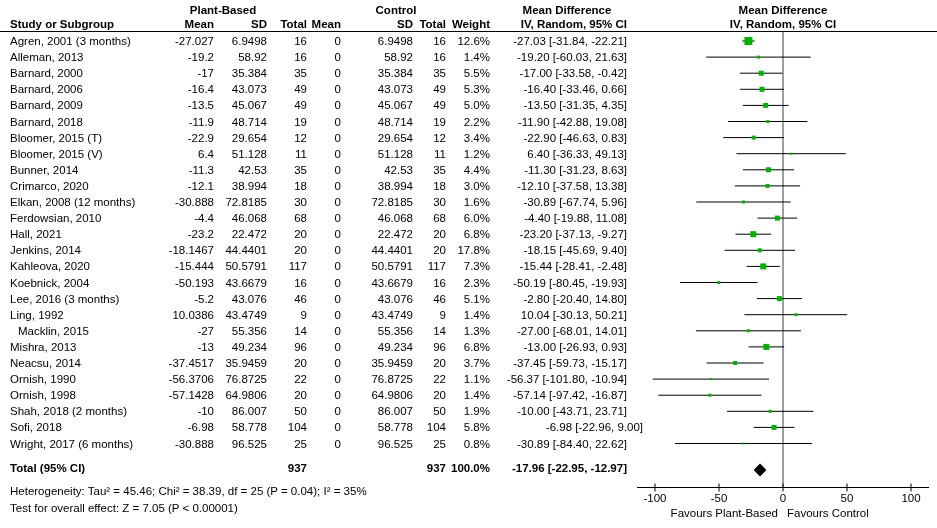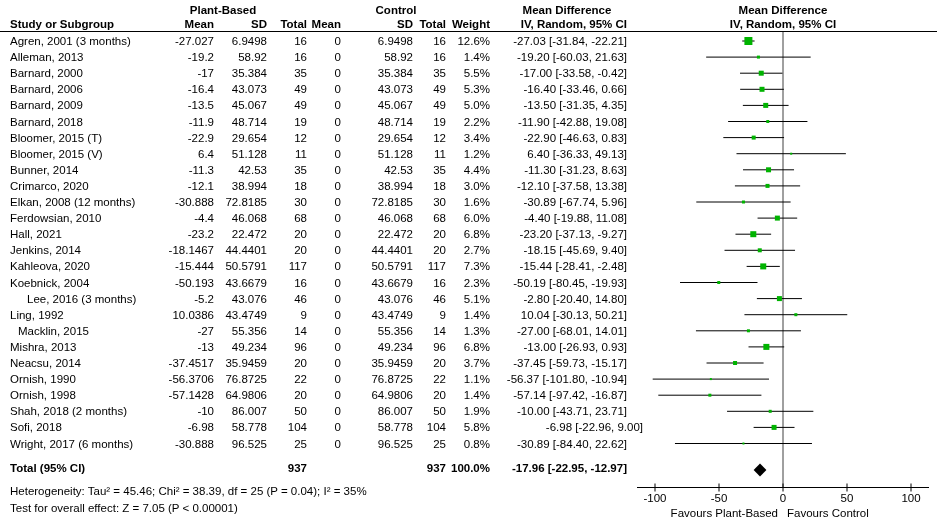--- a/index.html
+++ b/index.html
@@ -198,21 +198,21 @@
         <div class="cell" style="right: 310px;">-23.20 [-37.13, -9.27]</div>
       </div>
       <div class="row" style="top: 242.3px;">
         <div class="cell" style="left: 10px;">Jenkins, 2014</div>
         <div class="cell" style="right: 723px;">-18.1467</div>
         <div class="cell" style="right: 670px;">44.4401</div>
         <div class="cell" style="right: 630px;">20</div>
         <div class="cell" style="right: 596px;">0</div>
         <div class="cell" style="right: 524px;">44.4401</div>
         <div class="cell" style="right: 491px;">20</div>
-        <div class="cell" style="right: 447px;">2.7%</div>
+        <div class="cell" style="right: 447px;">17.8%</div>
         <div class="cell" style="right: 310px;">-18.15 [-45.69, 9.40]</div>
       </div>
       <div class="row" style="top: 258.4px;">
         <div class="cell" style="left: 10px;">Kahleova, 2020</div>
         <div class="cell" style="right: 723px;">-15.444</div>
         <div class="cell" style="right: 670px;">50.5791</div>
         <div class="cell" style="right: 630px;">117</div>
         <div class="cell" style="right: 596px;">0</div>
         <div class="cell" style="right: 524px;">50.5791</div>
         <div class="cell" style="right: 491px;">117</div>
@@ -224,21 +224,21 @@
         <div class="cell" style="right: 723px;">-50.193</div>
         <div class="cell" style="right: 670px;">43.6679</div>
         <div class="cell" style="right: 630px;">16</div>
         <div class="cell" style="right: 596px;">0</div>
         <div class="cell" style="right: 524px;">43.6679</div>
         <div class="cell" style="right: 491px;">16</div>
         <div class="cell" style="right: 447px;">2.3%</div>
         <div class="cell" style="right: 310px;">-50.19 [-80.45, -19.93]</div>
       </div>
       <div class="row" style="top: 290.6px;">
-        <div class="cell" style="left: 27px; text-align: right;">Lee, 2016 (3 months)</div>
+        <div class="cell" style="left: 10px; text-align: right;">Lee, 2016 (3 months)</div>
         <div class="cell" style="right: 723px;">-5.2</div>
         <div class="cell" style="right: 670px;">43.076</div>
         <div class="cell" style="right: 630px;">46</div>
         <div class="cell" style="right: 596px;">0</div>
         <div class="cell" style="right: 524px;">43.076</div>
         <div class="cell" style="right: 491px;">46</div>
         <div class="cell" style="right: 447px;">5.1%</div>
         <div class="cell" style="right: 310px;">-2.80 [-20.40, 14.80]</div>
       </div>
       <div class="row" style="top: 306.7px;">

